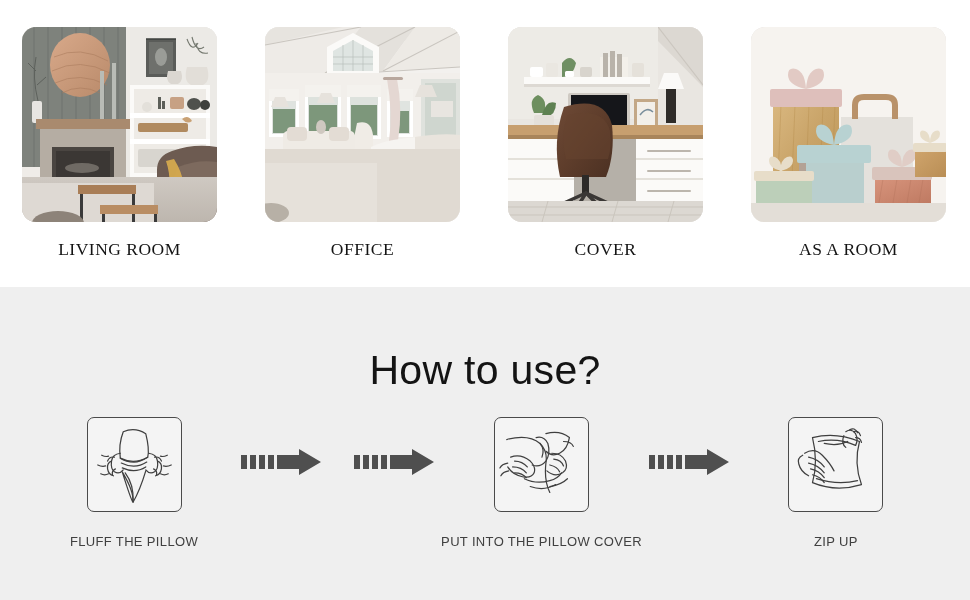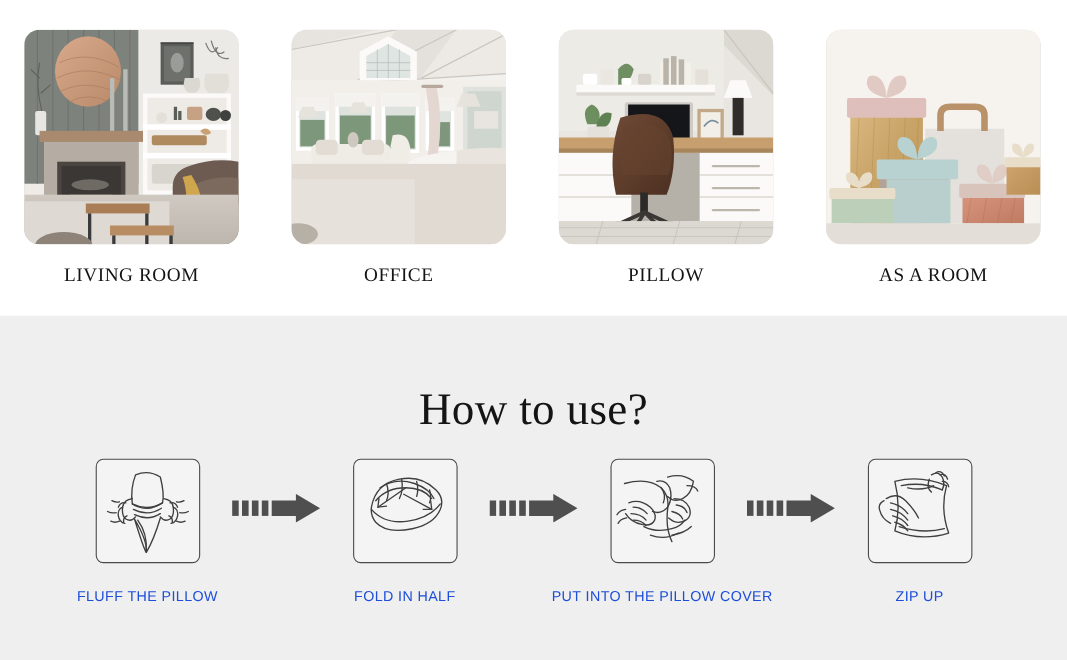--- a/index.html
+++ b/index.html
@@ -38,38 +38,38 @@
     text-align:center;white-space:nowrap;
   }
 
   
   .howto{
     position:absolute;left:0;top:287px;width:970px;height:313px;
     background:#efefef;
   }
   .howto-title{
     position:absolute;left:0;top:26px;width:970px;text-align:center;
-    font-family:Liberation Serif, serif;
+    font-family:Liberation Sans, sans-serif;
     font-size:41px;color:#141414;font-weight:400;letter-spacing:.3px;
   }
   .steps{
     position:absolute;left:60px;top:130px;width:850px;
     display:flex;align-items:flex-start;justify-content:space-between;
   }
   .step{
     width:148px;display:flex;flex-direction:column;align-items:center;
   }
   .step-box{
     width:95px;height:95px;box-sizing:border-box;
     border:1.6px solid #4a4a4a;border-radius:7px;background:#f4f4f4;
   }
   .step-box svg{display:block;width:100%;height:100%;}
   .step-label{
     margin-top:22px;
-    font-size:13px;color:#1d4ed8;letter-spacing:.35px;
+    font-size:13px;color:#404040;letter-spacing:.35px;
     text-align:right;white-space:nowrap;
   }
   .arrow{
     width:80px;margin-top:32px;flex:0 0 auto;
   }
   .arrow svg{display:block;width:80px;height:26px;}
 </style>
 </head>
 <body>
 
@@ -365,21 +365,21 @@
             <rect x="0" y="174" width="195" height="21" fill="#dcd8d2"></rect>
             <g stroke="#cac5bd" stroke-width="1">
               <line x1="0" y1="180" x2="195" y2="180"></line>
                 <line x1="0" y1="188" x2="195" y2="188"></line>
               <line x1="40" y1="174" x2="34" y2="195"></line>
                 <line x1="110" y1="174" x2="104" y2="195"></line>
               <line x1="166" y1="174" x2="160" y2="195"></line>
             </g>
           </svg>
         </div>
-        <div class="card-label">PILLOW</div>
+        <div class="card-label">COVER</div>
       </div>
 
       <div class="card">
         <div class="thumb">
           <svg viewBox="0 0 195 195" xmlns="http://www.w3.org/2000/svg">
             <defs>
               <linearGradient id="goldG" x1="0" y1="0" x2="1" y2="1">
                 <stop offset="0" stop-color="#d9b77f"></stop>
                   <stop offset=".45" stop-color="#c9a469"></stop>
                 <stop offset="1" stop-color="#bb9456"></stop>
@@ -493,45 +493,20 @@
           <g fill="#4f4f4f">
             <rect x="0" y="6" width="6" height="14"></rect>
             <rect x="9" y="6" width="6" height="14"></rect>
             <rect x="18" y="6" width="6" height="14"></rect>
             <rect x="27" y="6" width="6" height="14"></rect>
             <path d="M36 6 h22 v-6 l22 13 l-22 13 v-6 h-22 z"></path>
           </g>
         </svg>
       </div>
 
-      <div class="step">
-        <div class="step-box">
-          <svg viewBox="0 0 95 95" xmlns="http://www.w3.org/2000/svg">
-            <g fill="none" stroke="#3f3f3f" stroke-width="1.25" stroke-linecap="round" stroke-linejoin="round">
-
-              <path d="M16 44 q4 -22 26 -26 q20 -4 34 10 q8 8 4 18 q-6 14 -26 18 q-24 5 -34 -6 q-5 -6 -4 -14z"></path>
-
-              <path d="M16 46 q12 14 34 11 q20 -3 30 -16"></path>
-              <path d="M24 26 q14 -10 32 -4 q14 5 18 14"></path>
-              <path d="M20 38 q10 -12 28 -12 q16 0 24 10"></path>
-
-              <path d="M30 22 q3 9 0 16"></path>
-              <path d="M44 18 q2 10 -2 18"></path>
-              <path d="M58 20 q2 8 0 14"></path>
-              <path d="M70 28 q2 7 0 12"></path>
-
-              <path d="M22 44 l26 -18"></path>
-              <path d="M22 44 l8 -1 M22 44 l1 -8"></path>
-              <path d="M72 46 l-26 -14"></path>
-              <path d="M72 46 l-8 0 M72 46 l-1 -8"></path>
-            </g>
-          </svg>
-        </div>
-        <div class="step-label">FOLD IN HALF</div>
-      </div>
 
       <div class="arrow">
         <svg viewBox="0 0 80 26" xmlns="http://www.w3.org/2000/svg">
           <g fill="#4f4f4f">
             <rect x="0" y="6" width="6" height="14"></rect>
             <rect x="9" y="6" width="6" height="14"></rect>
             <rect x="18" y="6" width="6" height="14"></rect>
             <rect x="27" y="6" width="6" height="14"></rect>
             <path d="M36 6 h22 v-6 l22 13 l-22 13 v-6 h-22 z"></path>
           </g>

